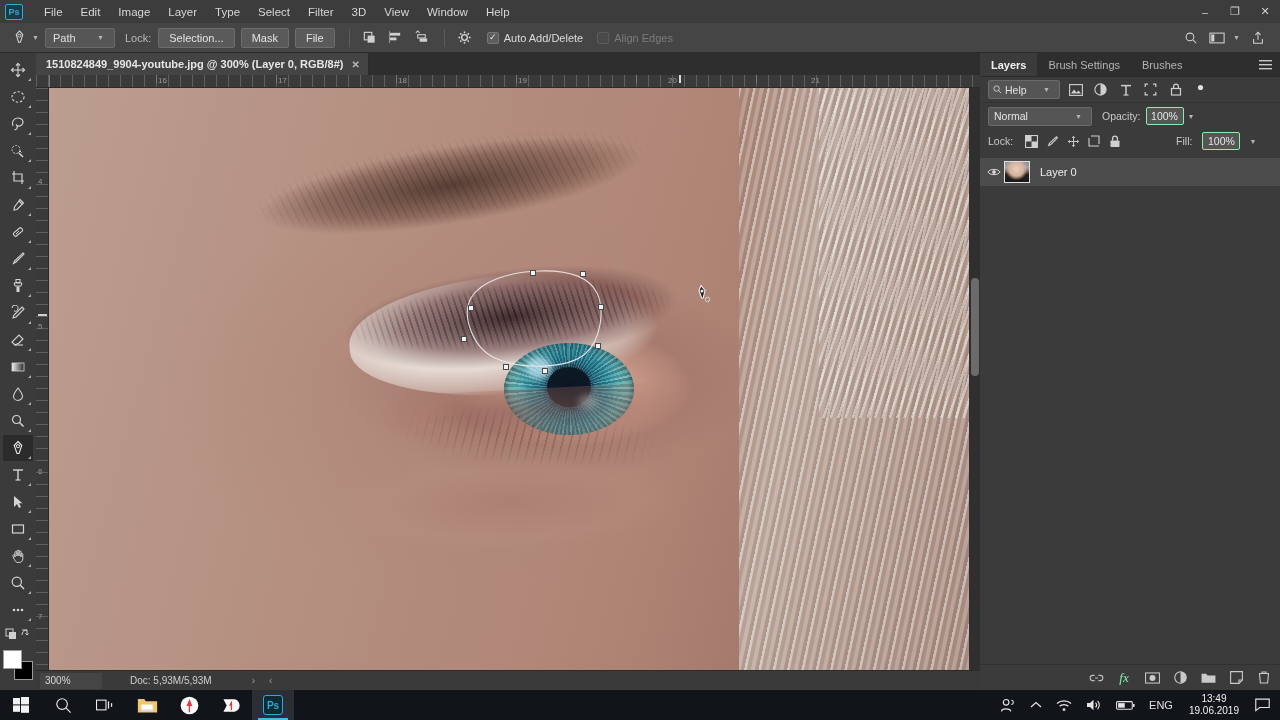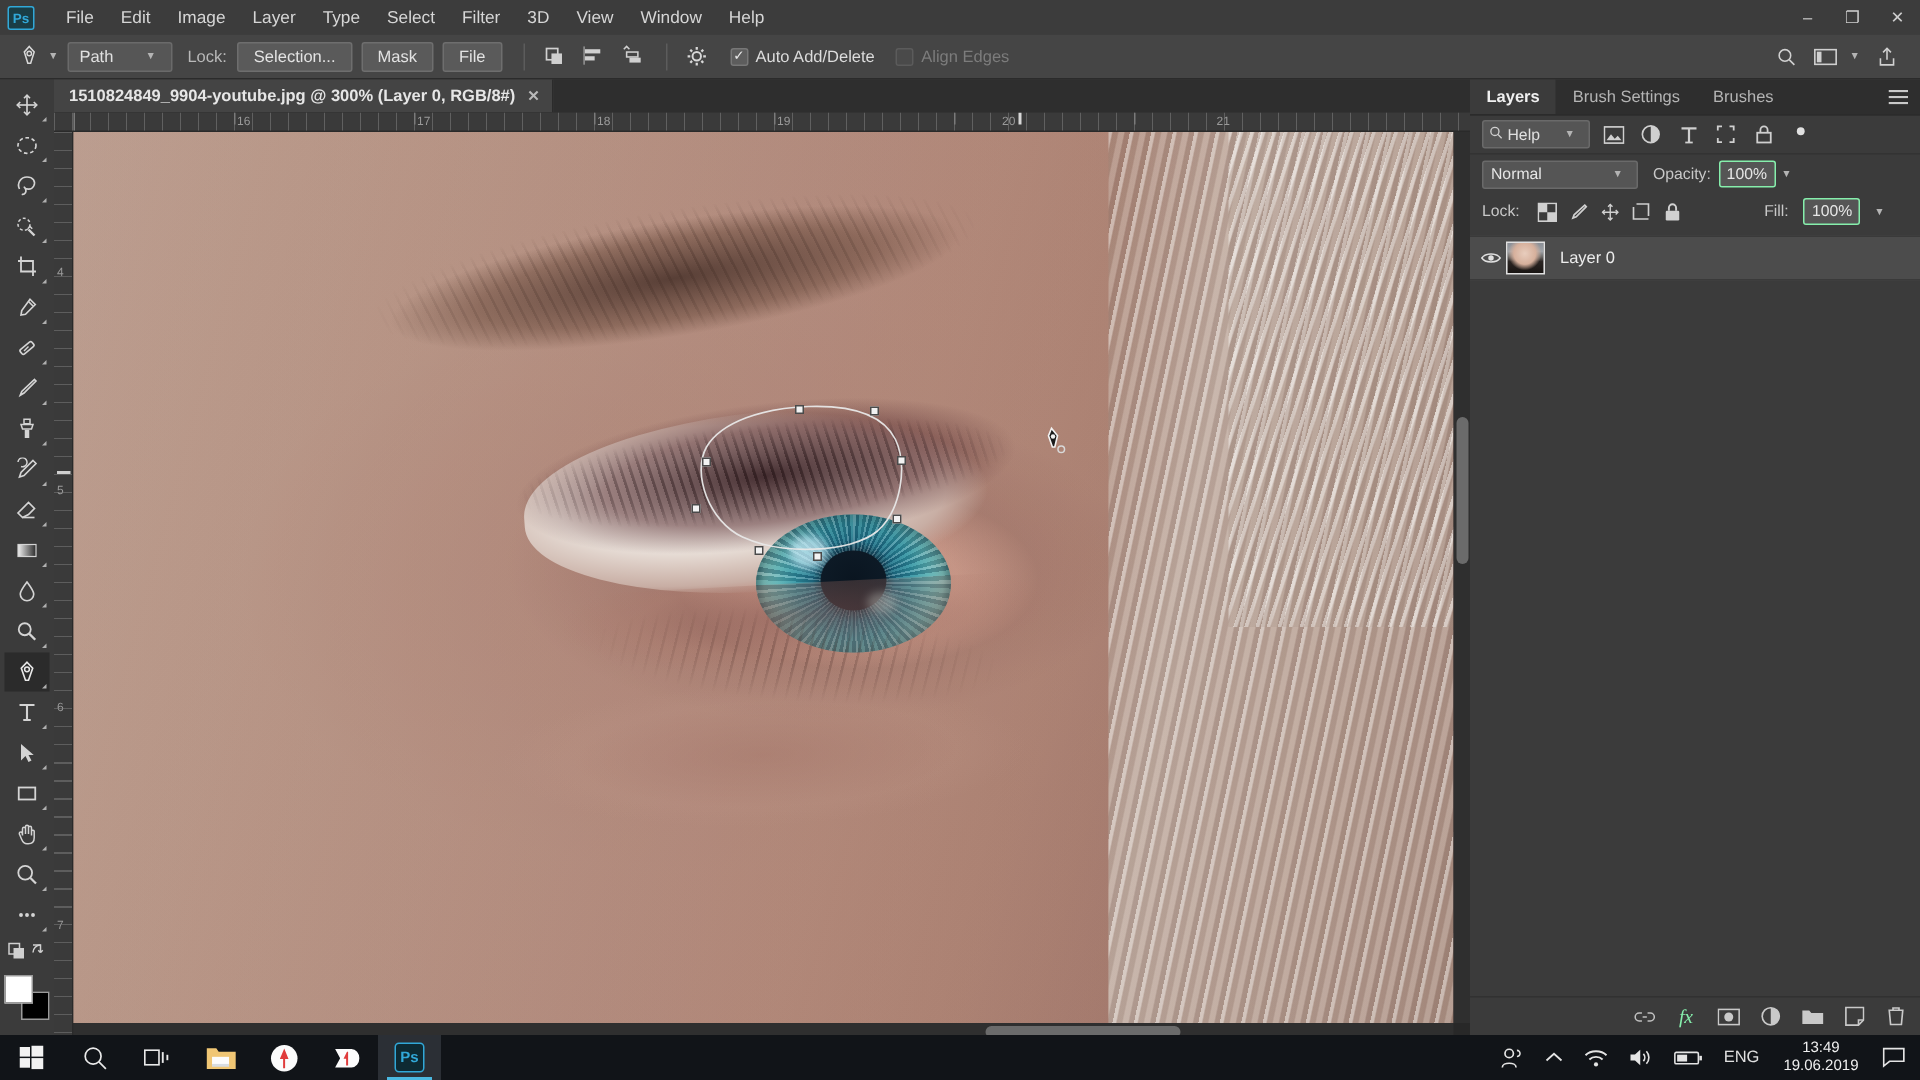--- a/index.html
+++ b/index.html
@@ -757,20 +757,26 @@
     </div>
 
     <div class="scroll-v">
       <div class="thumb"></div>
     </div>
     <div class="scroll-h">
       <div class="thumb"></div>
     </div>
   </div>
 
+  <div class="statusbar">
+    <div class="status-zoom">300%</div>
+    <div class="status-doc">Doc: 5,93M/5,93M</div>
+    <div class="status-arrow">›</div>
+    <div class="status-arrow" style="margin-left:14px;">‹</div>
+  </div>
 
   <div class="panels">
 
     <div class="panel-tabs">
       <div class="ptab active">Layers</div>
       <div class="ptab">Brush Settings</div>
       <div class="ptab">Brushes</div>
       <div class="panel-menu">
         <svg width="13" height="11" viewBox="0 0 13 11">
             <rect x="0" y="1" width="13" height="1.4" fill="#c9c9c9"></rect>

